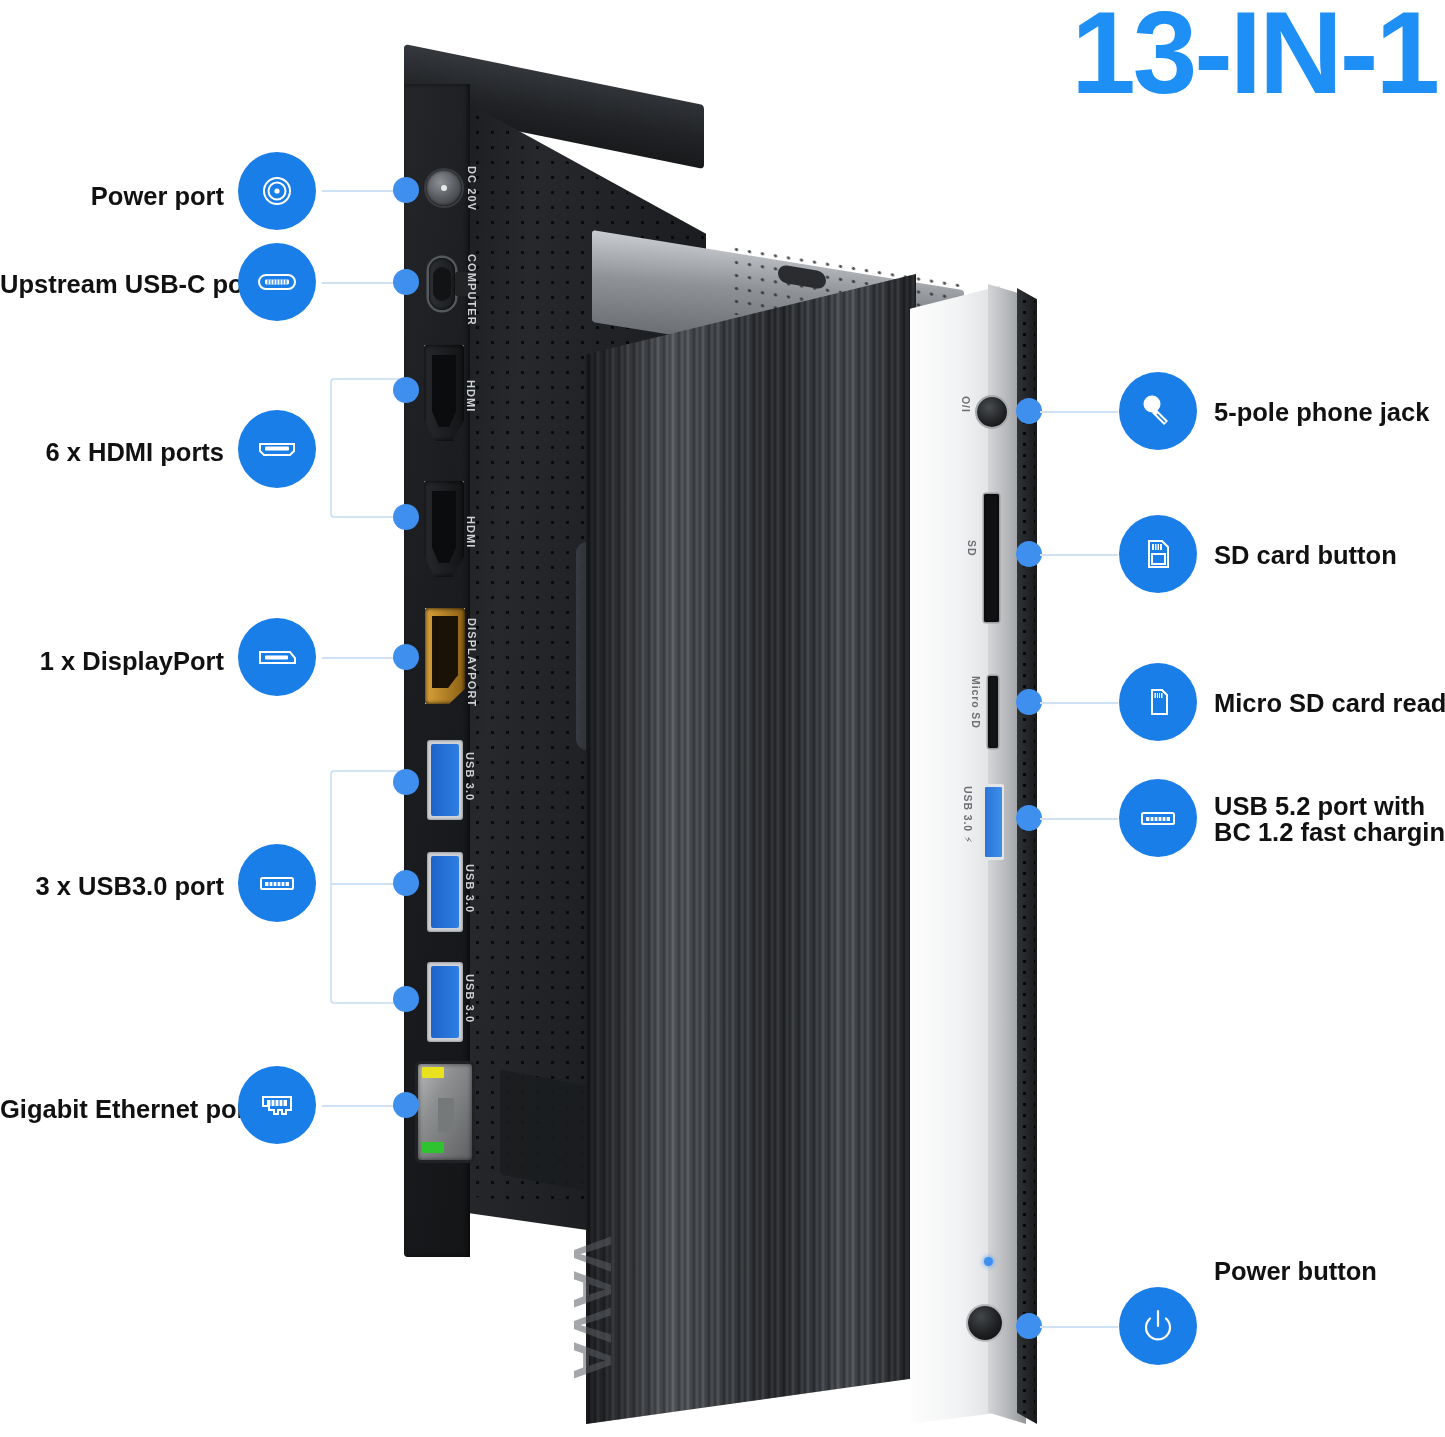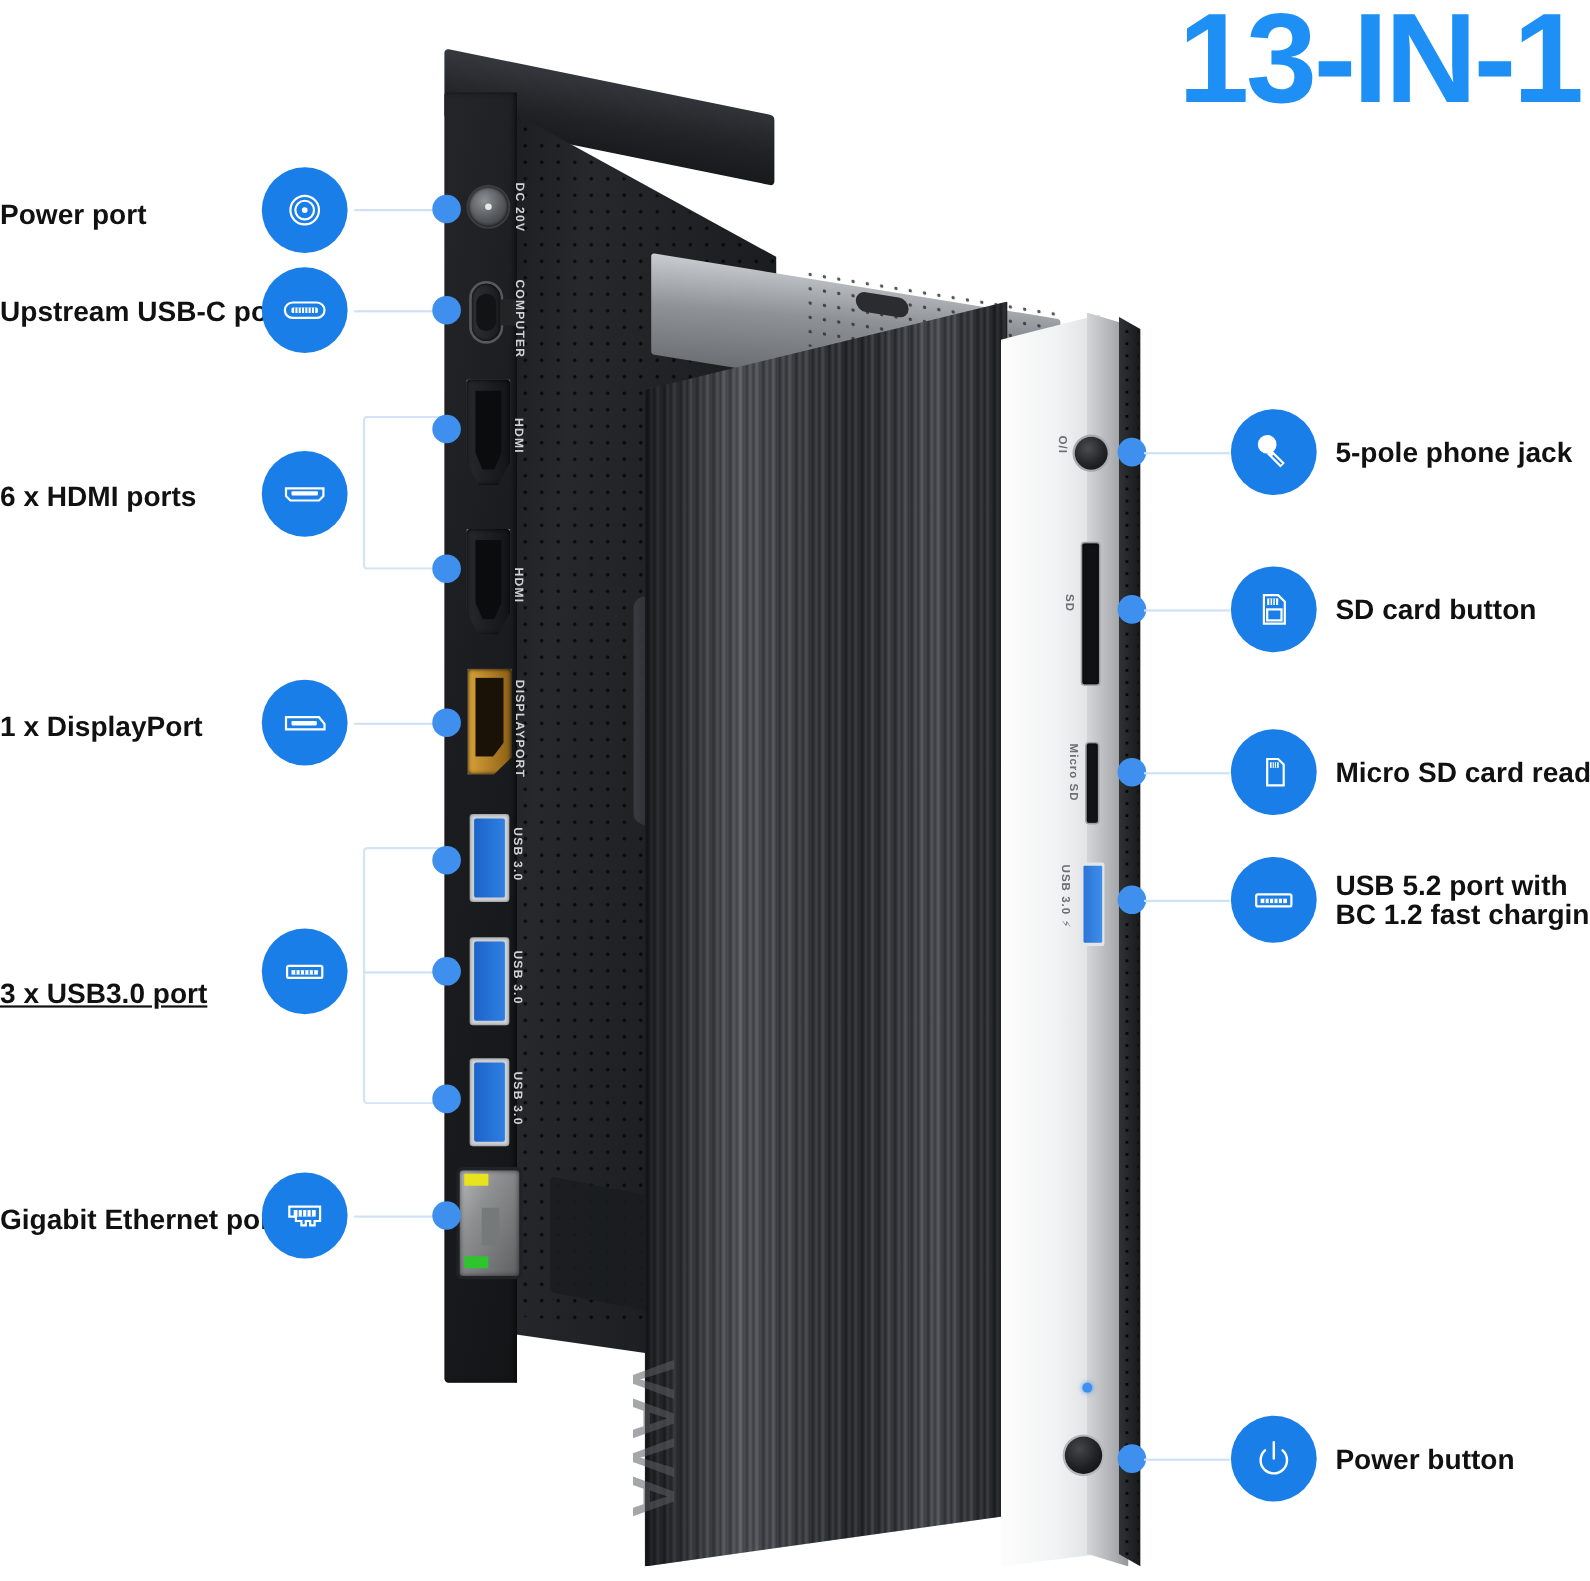--- a/index.html
+++ b/index.html
@@ -12,21 +12,21 @@
   .headline{position:absolute;right:8px;top:-6px;text-align:right;width:640px;}
   .h-main{font-size:116px;line-height:1.02;font-weight:700;color:#1e90f5;
           letter-spacing:-3px;white-space:nowrap;}
   .h-sub{font-size:47px;line-height:1.27;font-weight:400;color:#3b3b3b;
          letter-spacing:-0.5px;white-space:nowrap;margin-top:6px;}
 
   
   .label{position:absolute;font-size:25.5px;font-weight:700;color:#111;
          line-height:1.33;white-space:nowrap;}
   .label.right{text-align:left;}
-  .label.left{text-align:left;}
+  .label.left{text-align:right;}
 
   .icon-circle{position:absolute;width:78px;height:78px;border-radius:50%;
                background:#1a7ee8;display:flex;align-items:center;justify-content:center;}
   .icon-circle svg{display:block;}
 
   
   .lead{position:absolute;height:2px;background:#cfe2f5;}
   .dot{position:absolute;width:26px;height:26px;border-radius:50%;
        background:#3f90ee;}
   .bracket{position:absolute;border:2px solid #d3e4f6;border-right:none;
@@ -282,21 +282,21 @@
   <div class="label left" style="left:0;top:645px;width:224px;">1 x DisplayPort</div>
   <div class="icon-circle" style="left:238px;top:618px;">
     <svg width="48" height="48" viewBox="0 0 48 48" fill="none" stroke="#ffffff" stroke-width="2">
       <path d="M7 19 h30 l5 6 v5 H7 z"></path>
       <rect x="12" y="22.5" width="23" height="4" rx="1" fill="#ffffff" stroke="none"></rect>
     </svg>
   </div>
   <div class="lead" style="left:322px;top:657px;width:86px;"></div>
   <div class="dot" style="left:393px;top:644px;"></div>
 
-  <div class="label left" style="left:0;top:888px;width:224px;text-decoration:underline;">3 x USB3.0 port</div>
+  <div class="label left" style="left:0;top:870px;width:224px;">3 x USB3.0 port</div>
   <div class="icon-circle" style="left:238px;top:844px;">
     <svg width="48" height="48" viewBox="0 0 48 48" fill="none" stroke="#ffffff" stroke-width="2">
       <rect x="8" y="19" width="32" height="11" rx="1.6"></rect>
       <rect x="12" y="23" width="24" height="4" fill="#ffffff" stroke="none"></rect>
       <g stroke="#1a7ee8" stroke-width="1.2">
         <line x1="16" y1="23" x2="16" y2="27"></line>
           <line x1="20" y1="23" x2="20" y2="27"></line>
         <line x1="24" y1="23" x2="24" y2="27"></line>
           <line x1="28" y1="23" x2="28" y2="27"></line>
         <line x1="32" y1="23" x2="32" y2="27"></line>
@@ -386,15 +386,15 @@
   <div class="label right" style="left:1214px;top:816px;">BC 1.2 fast charging</div>
 
   <div class="dot" style="left:1016px;top:1313px;"></div>
   <div class="lead" style="left:1040px;top:1326px;width:78px;"></div>
   <div class="icon-circle" style="left:1119px;top:1287px;">
     <svg width="46" height="46" viewBox="0 0 46 46" fill="none" stroke="#ffffff" stroke-width="2.2" stroke-linecap="round">
       <path d="M15 15.5 A12 12 0 1 0 31 15.5"></path>
       <line x1="23" y1="8" x2="23" y2="23"></line>
     </svg>
   </div>
-  <div class="label right" style="left:1214px;top:1311px;">Power button</div>
+  <div class="label right" style="left:1214px;top:1255px;">Power button</div>
 
 </div>
 
 </body></html>

